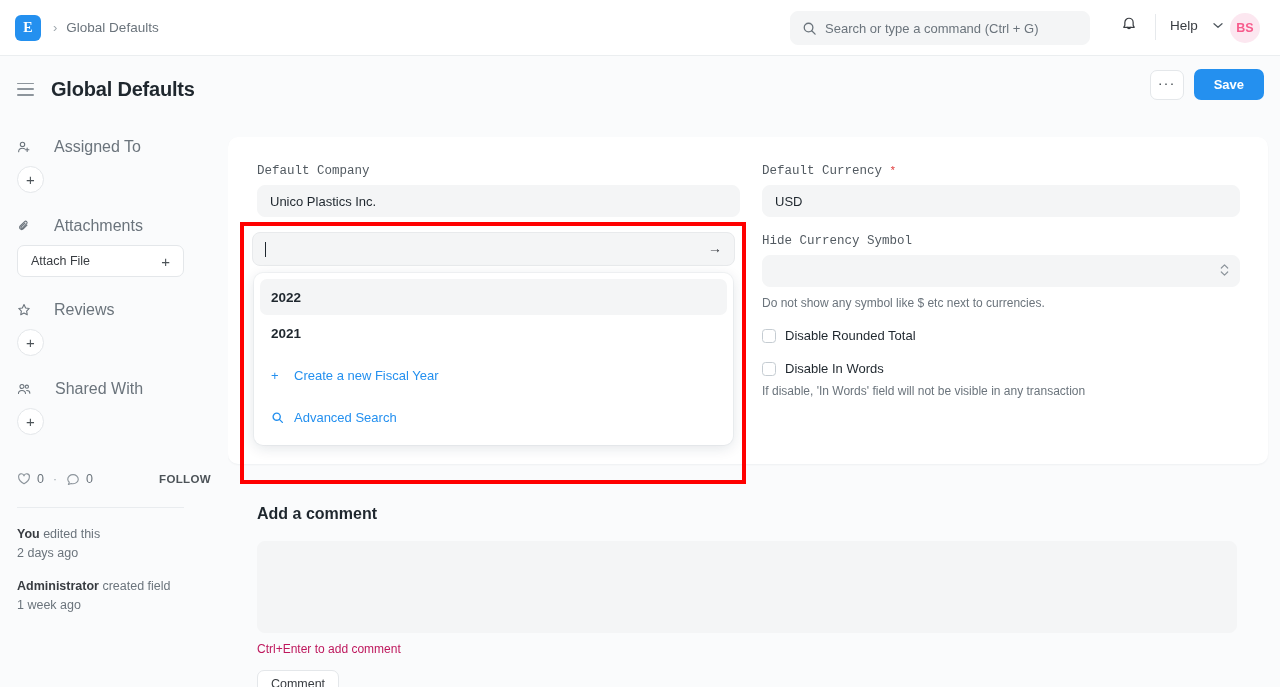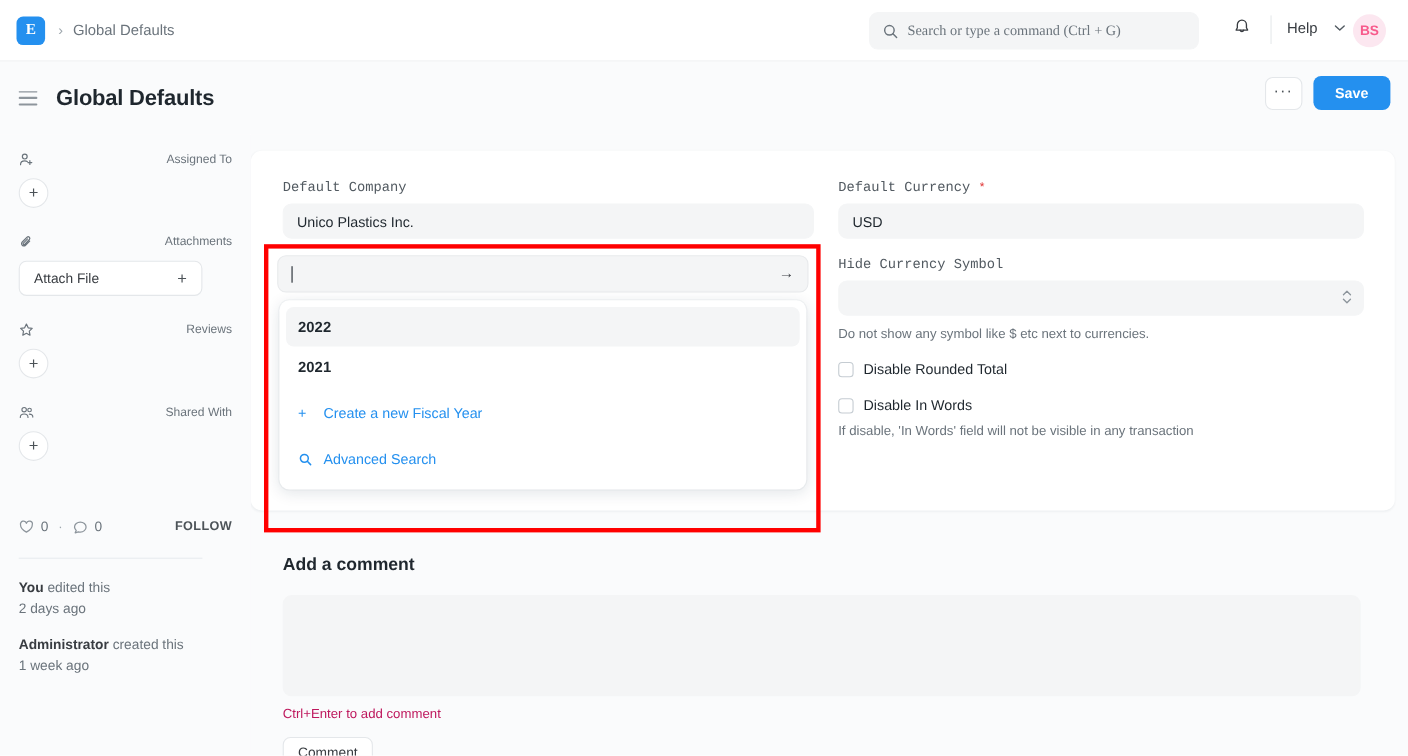--- a/index.html
+++ b/index.html
@@ -33,21 +33,21 @@
   .search-wrap {
     position: absolute; left: 790px; top: 11px;
     width: 300px; height: 34px;
     background: #f4f5f6; border-radius: 8px;
     display: flex; align-items: center; padding: 0 11px;
     border: 1px solid #f4f5f6;
   }
   .search-input {
     border: none; outline: none; background: transparent;
     font-size: 13px; color: #525a61;
-    font-family: Liberation Serif, serif;
+    font-family: Liberation Sans, sans-serif;
     width: 260px; margin-left: 8px;
   }
   .search-input::placeholder { color: #6b747c; }
 
   .nb-bell { position: absolute; left: 1120px; top: 16px; cursor: pointer; }
   .nb-divider {
     position: absolute; left: 1155px; top: 14px;
     width: 1px; height: 26px; background: #e6e9ec;
   }
   .nb-help {
@@ -100,23 +100,22 @@
   
   .sidebar {
     position: absolute; left: 0; top: 122px;
     width: 228px; height: 565px;
     background: #fafbfc;
     padding: 16px 0 0 0;
   }
   .sb-group { padding: 0 17px; }
   .sb-label {
     display: flex; align-items: center; gap: 23px;
-    font-size: 11px; color: #6b747c; font-weight: 500;
+    font-size: 16px; color: #6b747c; font-weight: 500;
     margin-bottom: 10px;
-    justify-content: space-between;
   }
   .sb-plus-circle {
     width: 27px; height: 27px; border-radius: 50%;
     background: #ffffff; border: 1px solid #e4e7ea;
     display: flex; align-items: center; justify-content: center;
     color: #4c5358; font-size: 15px; cursor: pointer; line-height: 1;
   }
   .sb-gap { height: 24px; }
   .attach-btn {
     width: 167px; height: 32px; border-radius: 7px;
@@ -399,21 +398,21 @@
       <span class="follow">FOLLOW</span>
     </div>
 
     <div class="sb-hr"></div>
 
     <div class="hist hist-1">
       <b>You</b><span> edited this</span><br>
       <span>2 days ago</span>
     </div>
     <div class="hist hist-2">
-      <b>Administrator</b><span> created this</span><br>
+      <b>Administrator</b><span> created field</span><br>
       <span>1 week ago</span>
     </div>
   </div>
 
   <div class="content">
     <div class="card">
 
       <div class="col-left">
         <div>
           <div class="field-label">

